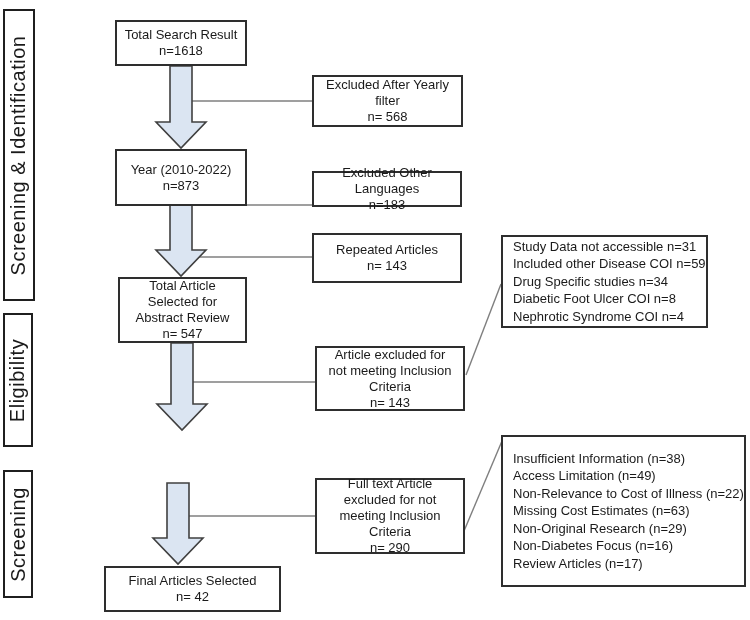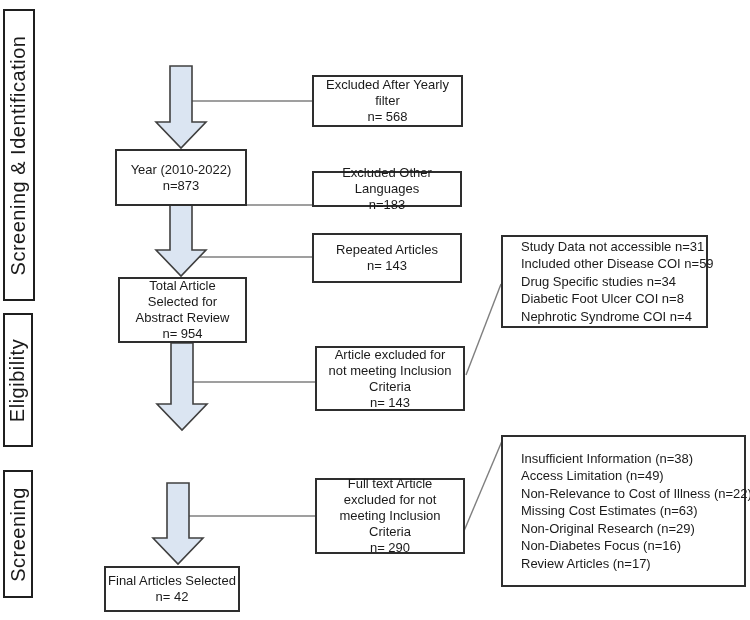--- a/index.html
+++ b/index.html
@@ -20,21 +20,21 @@
     display:flex;
     align-items:center;
     justify-content:center;
   }
   .txt{
     white-space:pre;
     text-align:center;
     font-size:13px;
     line-height:16px;
   }
-  .detail{justify-content:flex-start;padding-left:18px;}
+  .detail{justify-content:flex-start;padding-left:10px;}
   .detail .txt{text-align:left;line-height:17.5px;}
   .stage{border:2px solid #1f1f1f;}
   .vtxt{
     transform:rotate(-90deg);
     white-space:nowrap;
     font-size:20px;
     letter-spacing:0.5px;
   }
   .conn{stroke:#7f7f7f;stroke-width:1.4;fill:none;}
   .arrow{fill:#dbe5f2;stroke:#404040;stroke-width:1.6;stroke-linejoin:miter;}
@@ -62,31 +62,35 @@
   <div class="box stage" style="left:3px;top:9px;width:32px;height:292px">
     <span class="vtxt">Screening  &amp; Identification</span>
   </div>
   <div class="box stage" style="left:3px;top:313px;width:30px;height:134px">
     <span class="vtxt">Eligibility</span>
   </div>
   <div class="box stage" style="left:3px;top:470px;width:30px;height:128px">
     <span class="vtxt">Screening</span>
   </div>
 
+  <div class="box" style="left:115px;top:20px;width:132px;height:46px">
+    <span class="txt">Total Search Result
+n=1618</span>
+  </div>
   <div class="box" style="left:115px;top:149px;width:132px;height:57px">
     <span class="txt">Year (2010-2022)
 n=873</span>
   </div>
   <div class="box" style="left:118px;top:277px;width:129px;height:66px">
     <span class="txt">Total Article
 Selected for
 Abstract Review
-n= 954</span>
+n= 547</span>
   </div>
-  <div class="box" style="left:104px;top:566px;width:136px;height:46px">
+  <div class="box" style="left:104px;top:566px;width:177px;height:46px">
     <span class="txt">Final Articles Selected
 n= 42</span>
   </div>
 
   <div class="box" style="left:312px;top:75px;width:151px;height:52px">
     <span class="txt">Excluded After Yearly
 filter
 n= 568</span>
   </div>
   <div class="box" style="left:312px;top:171px;width:150px;height:36px">

